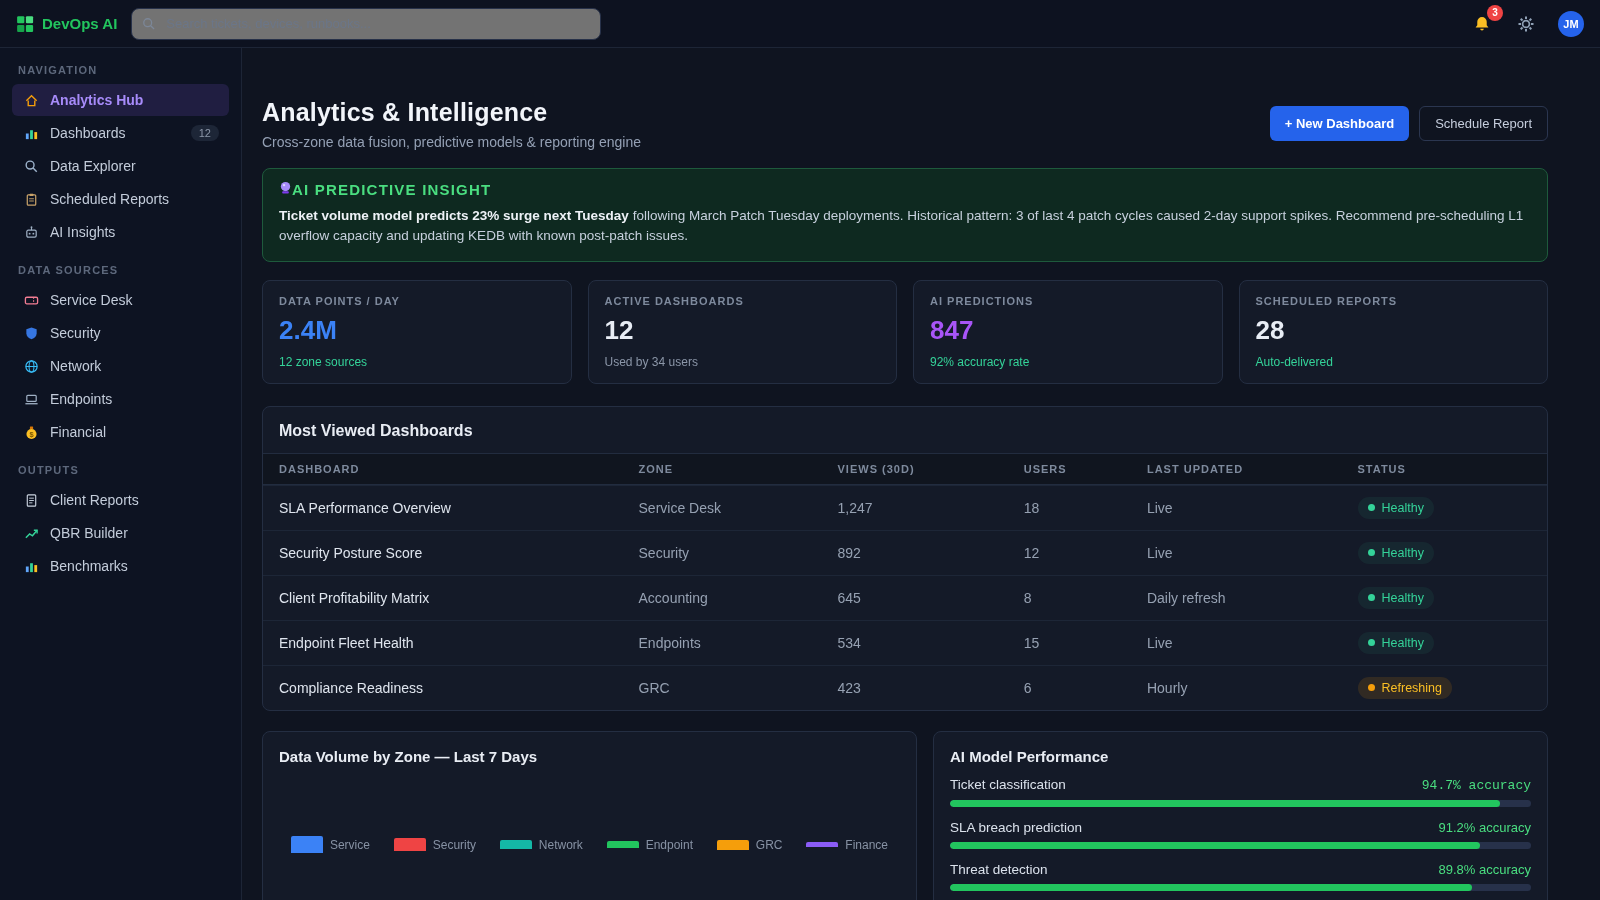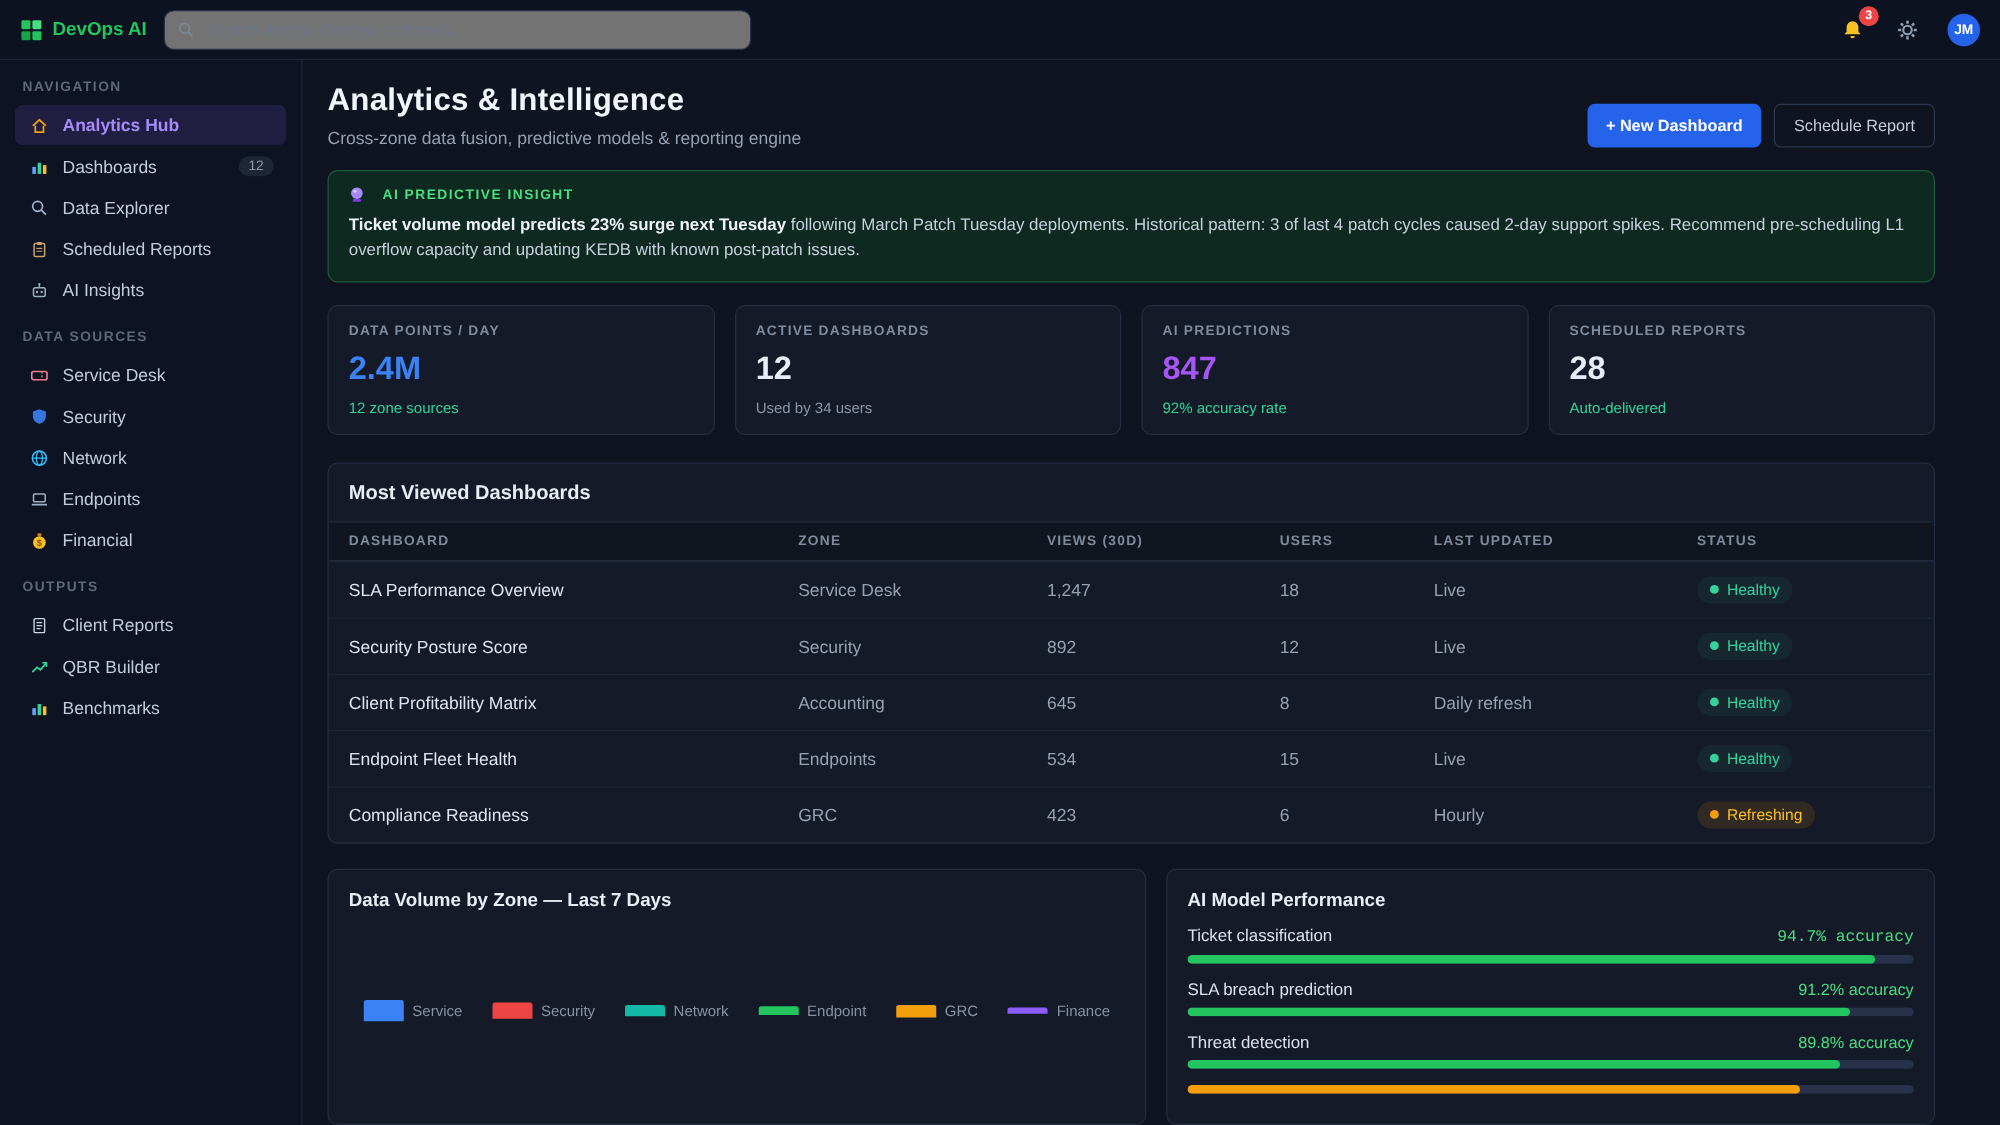--- a/index.html
+++ b/index.html
@@ -29,31 +29,31 @@
   .sidebar { width:242px; background:#0d1322; border-right:1px solid #1d2536; padding:12px 12px; flex:none; }
   .sec { font-size:11px; letter-spacing:1.2px; color:#5d687c; font-weight:700; margin:16px 6px 8px; }
   .sec.first { margin-top:4px; }
   .item { display:flex; align-items:center; gap:10px; padding:8px 10px; border-radius:6px;
     color:#c3ccda; font-size:14px; cursor:pointer; margin-bottom:1px; }
   .item.active { background:rgba(139,92,246,.15); color:#a78bfa; font-weight:700; }
   .item .ic { width:18px; display:flex; justify-content:center; }
   .sbadge { margin-left:auto; background:#1d2637; color:#8b96a8; font-size:11px; padding:2px 8px; border-radius:9px; }
   
   main { flex:1; padding:18px 52px 0 20px; overflow:hidden; }
-  .pagehead { display:flex; align-items:flex-end; }
+  .pagehead { display:flex; align-items:flex-start;margin-top:32px; }
   h1 { margin:0; font-size:25px; color:#f2f5fa; letter-spacing:.2px; }
   .subtitle { color:#94a0b4; font-size:14px; margin-top:7px; }
   .actions { margin-left:auto; display:flex; gap:10px; margin-top:8px; }
   .btn-primary { background:#2563eb; color:#fff; border:0; border-radius:6px; padding:9px 15px;
     font-size:13px; font-weight:600; cursor:pointer; font-family:inherit; }
   .btn-ghost { background:transparent; color:#c6cedd; border:1px solid #2b3650; border-radius:6px;
     padding:9px 15px; font-size:13px; cursor:pointer; font-family:inherit; }
   
   .banner { margin-top:18px; background:#0e2920; border:1px solid #1e5a3c; border-radius:8px; padding:12px 16px; }
-  .banner .tag { display:flex; gap:14px; align-items:flex-end; color:#4ade80; font-size:11px; font-weight:800; letter-spacing:1.2px; }
+  .banner .tag { display:flex; gap:0; align-items:flex-start; color:#4ade80; font-size:15px; font-weight:800; letter-spacing:1.2px; }
   .banner p { margin:8px 0 2px; color:#c7d0dd; font-size:13.5px; line-height:1.5; max-width:1260px; }
   .banner b { color:#eef2f7; }
   
   .stats { display:grid; grid-template-columns:repeat(4,1fr); gap:16px; margin-top:18px; }
   .stat { background:#141a28; border:1px solid #242e42; border-radius:8px; padding:14px 16px; }
   .stat .lbl { font-size:11px; letter-spacing:1px; color:#7e8a9d; font-weight:700; }
   .stat .val { font-size:26px; font-weight:800; margin-top:8px; color:#e8edf5; }
   .val[data-accent="blue"] { color:#3b82f6; }
   .val[data-accent="purple"] { color:#a855f7; }
   .stat .sub { font-size:12px; margin-top:9px; color:#8b96a8; }

